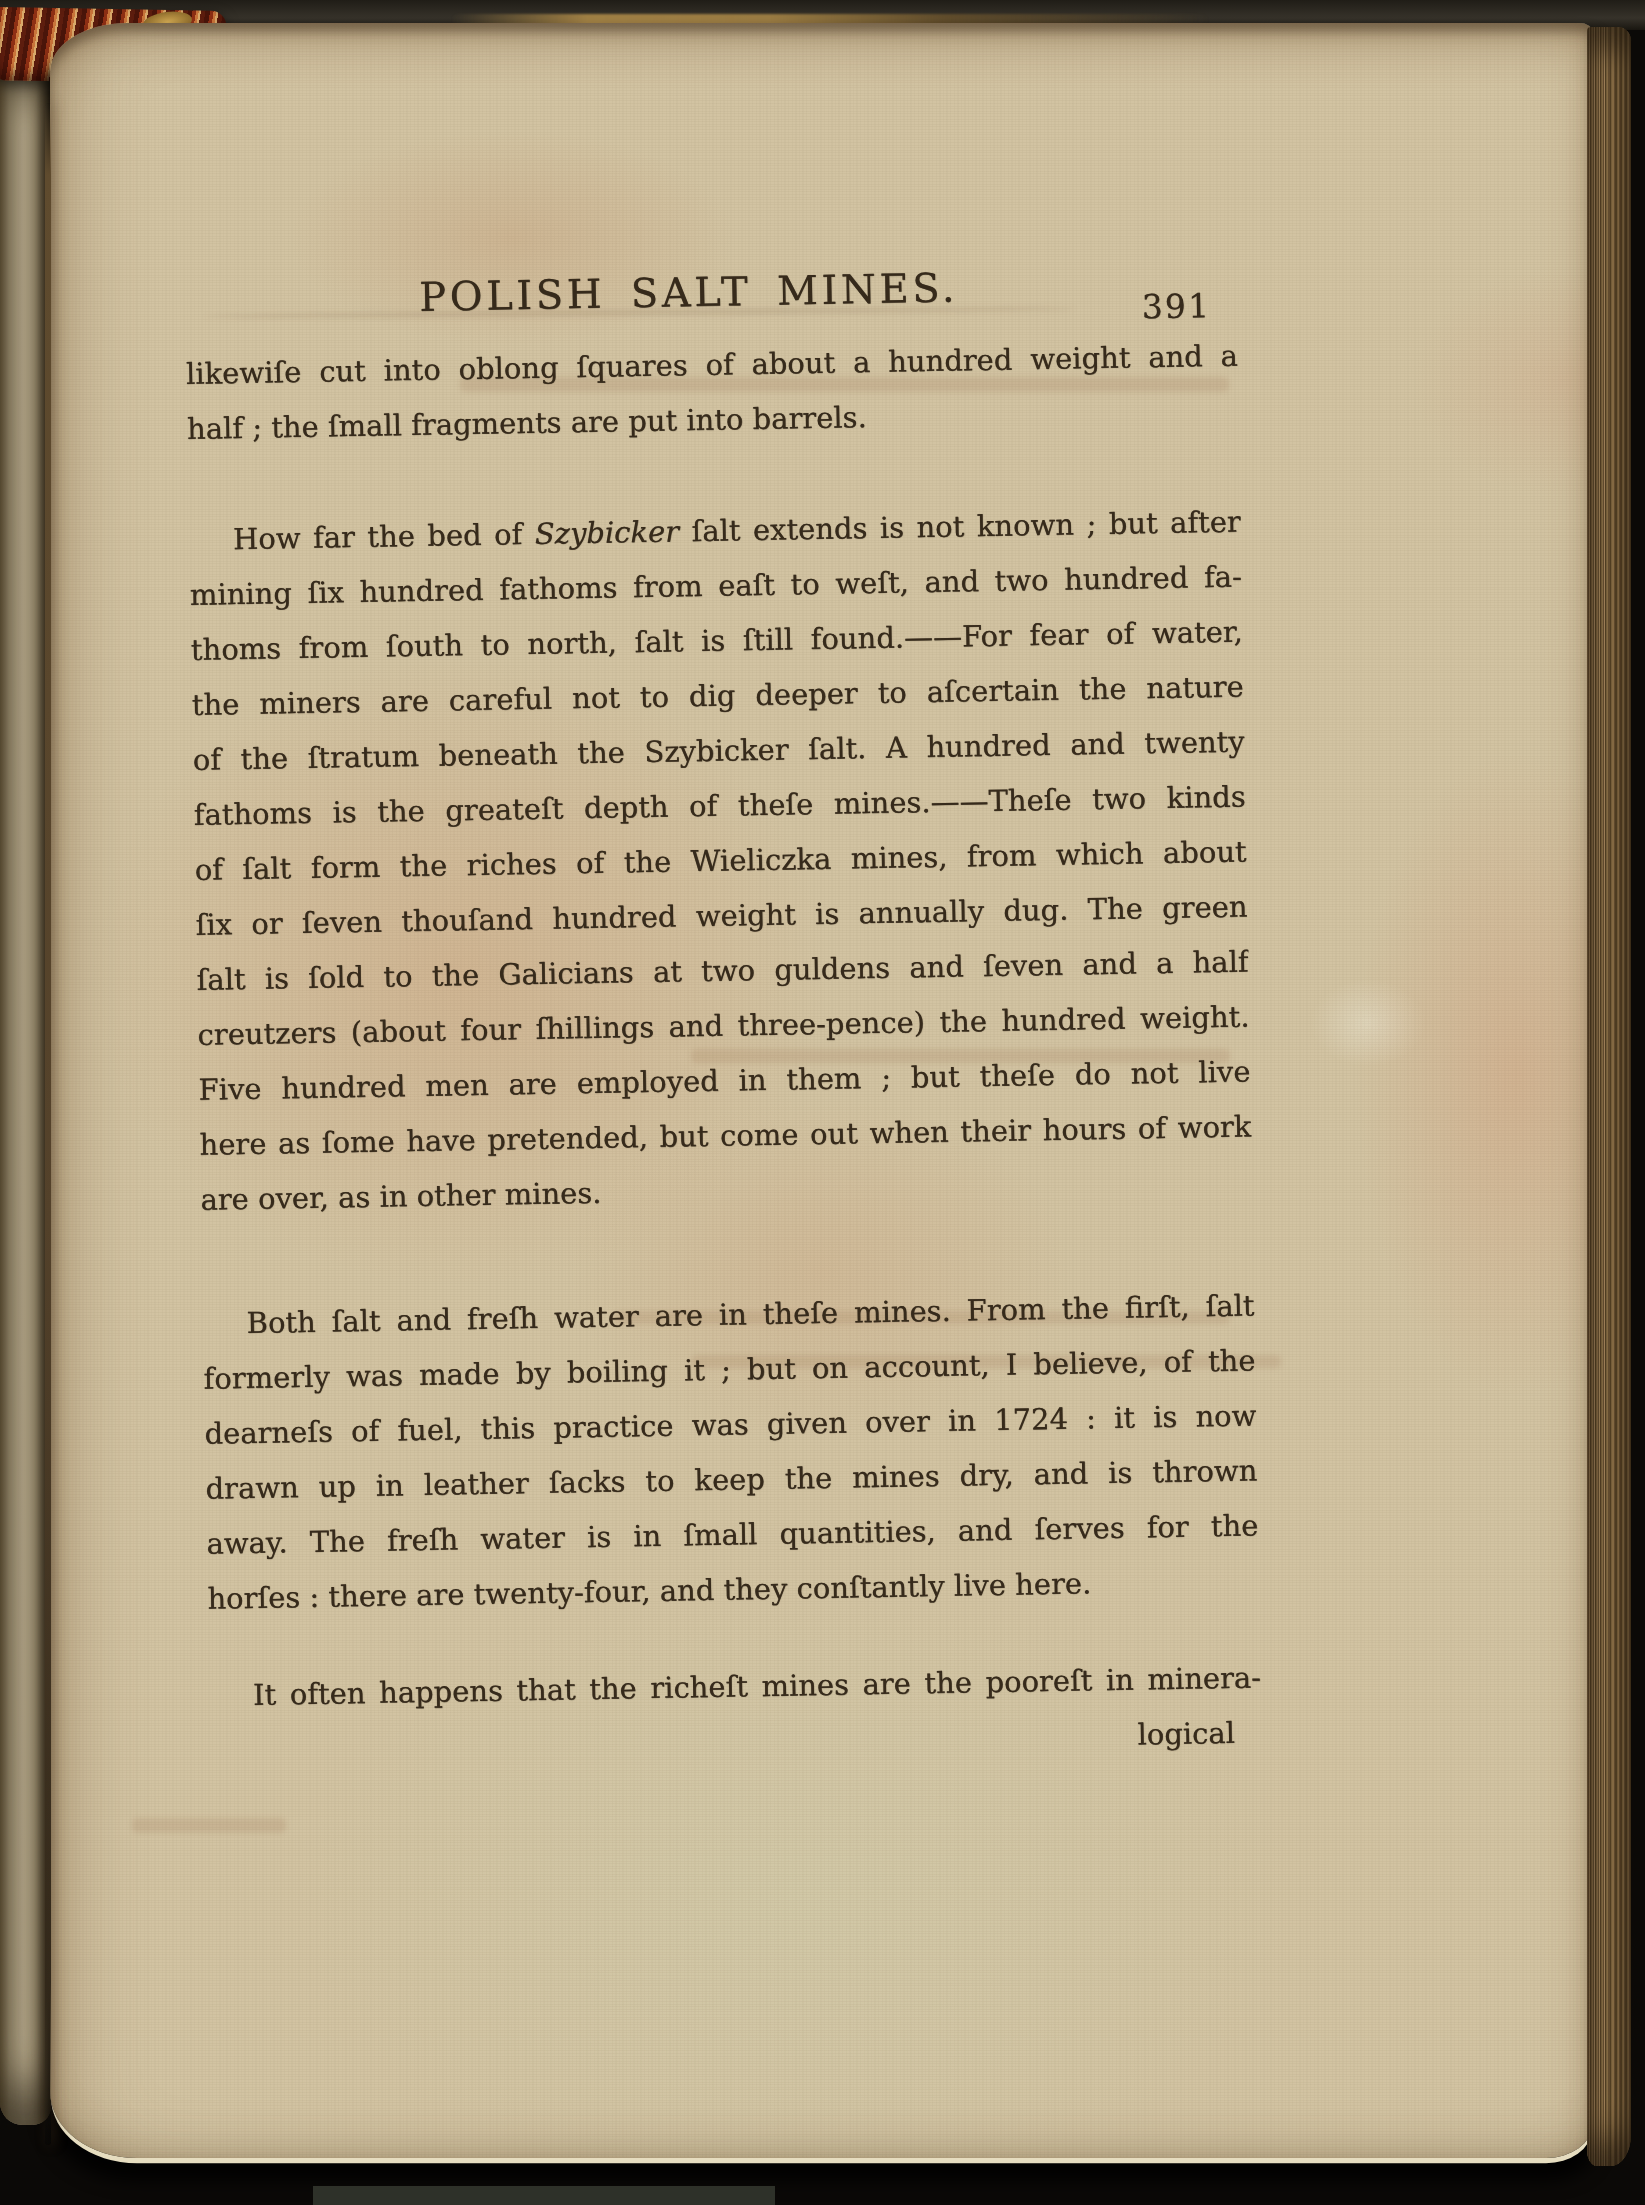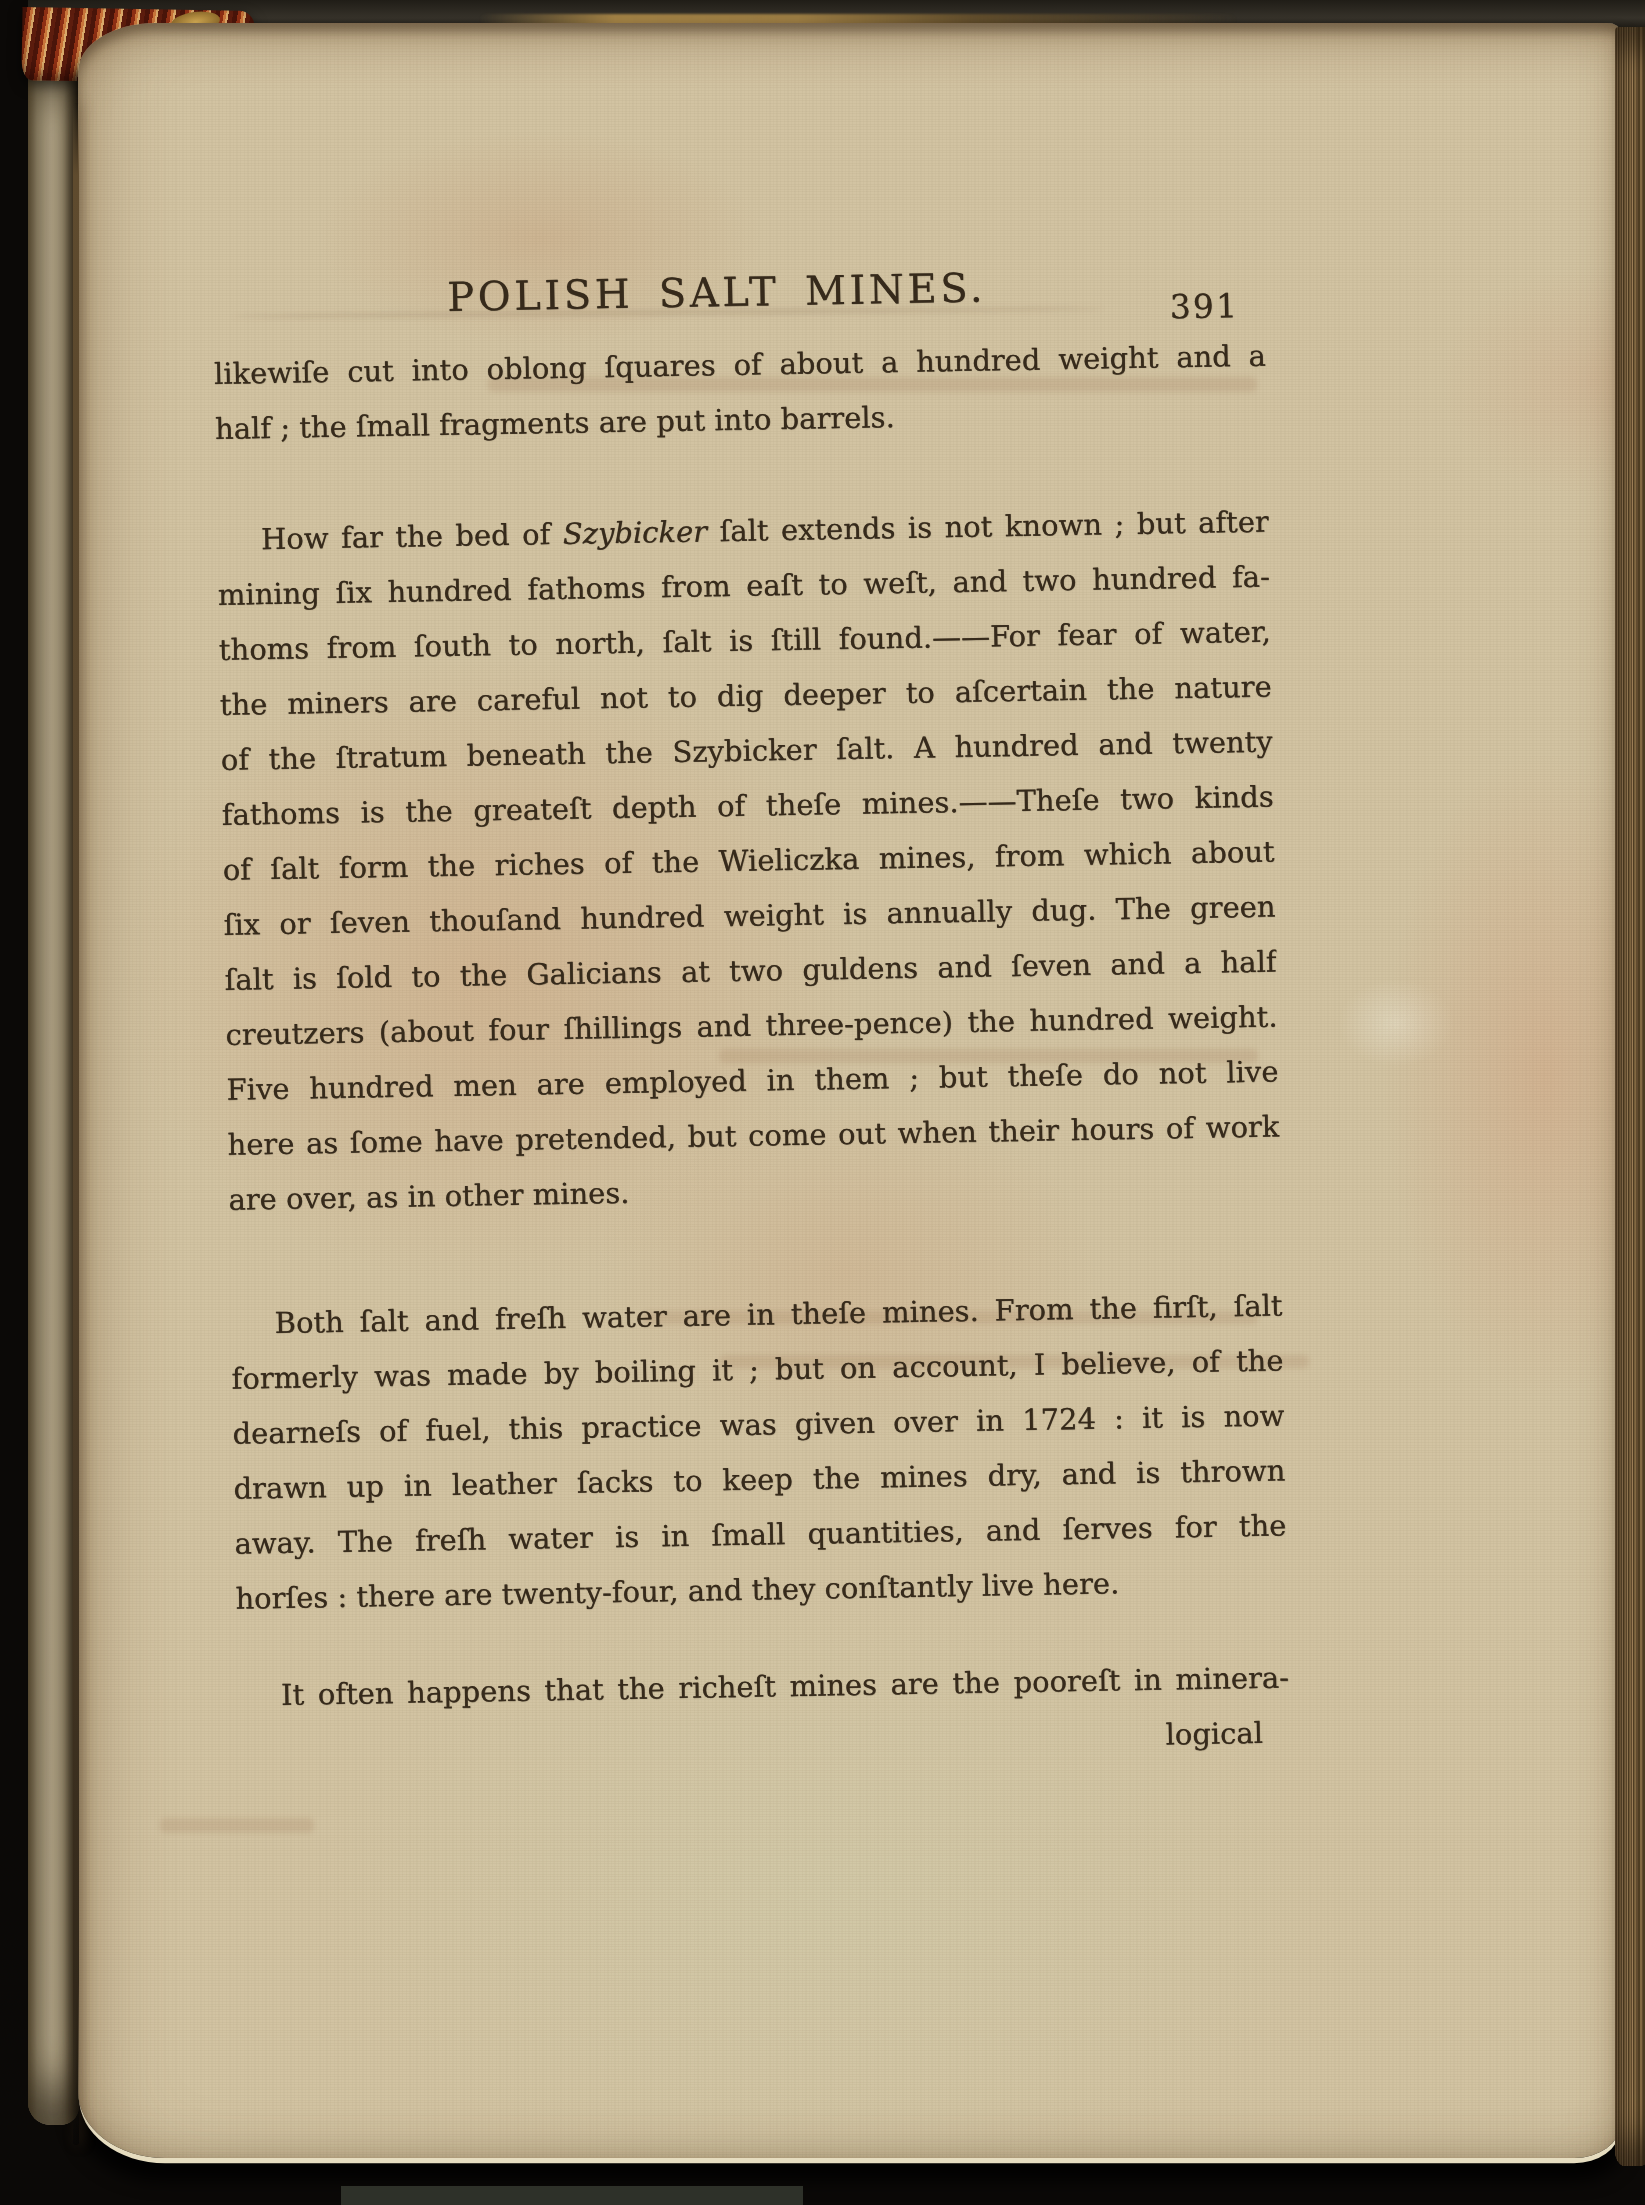--- a/index.html
+++ b/index.html
@@ -2,21 +2,21 @@
 <html style="font-size:8.2px"><head>
 <meta charset="utf-8">
 <style>
   html, body {
     margin: 0; padding: 0;
     width: 1646px; height: 2205px;
     background: #0b0907;
     overflow: hidden;
     font-family: "DejaVu Serif", "Liberation Serif", serif;
   }
-  .stage { position: absolute; inset: 0; width: 1328px; height: 2205px; margin-left: 28px; }
+  .stage { position: absolute; inset: 0; width: 1328px; height: 2205px; }
 
   
   .scan-top {
     position: absolute; left: 0; top: 0; width: 1646px; height: 30px;
     background: linear-gradient(180deg, #201d17 0%, #36322a 60%, #191610 100%);
   }
 
   
   .facing-page-edge {
     position: absolute; left: 0; top: 71px; width: 51px; height: 2054px;

